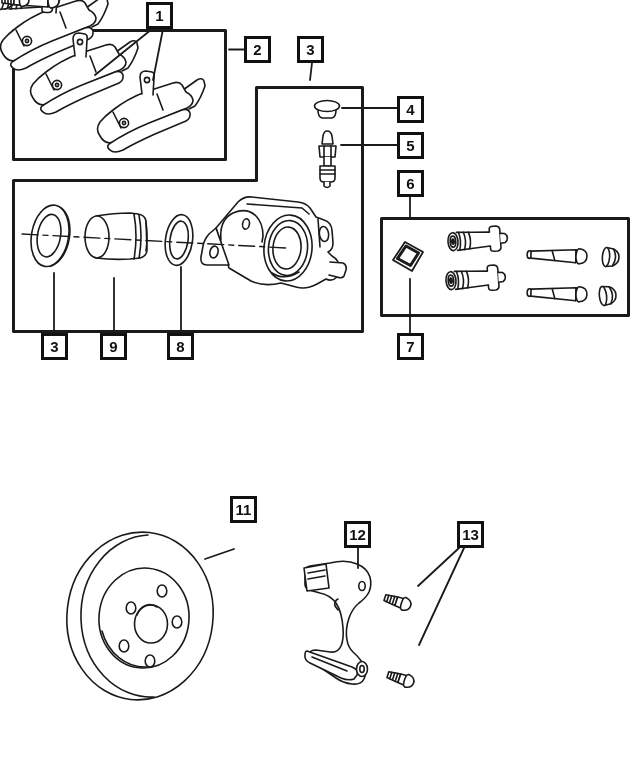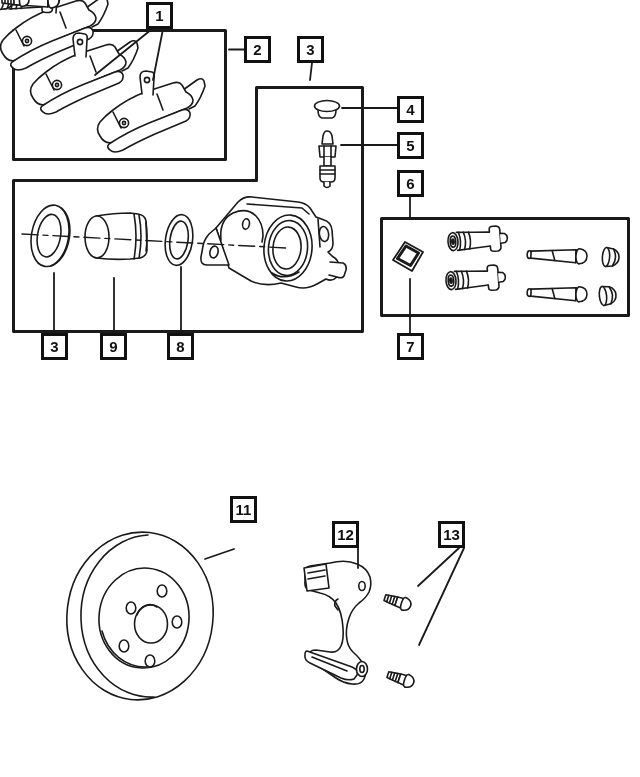--- a/index.html
+++ b/index.html
@@ -204,16 +204,16 @@
 <div class="callout" style="left:244px;top:36px">2</div>
 <div class="callout" style="left:297px;top:36px">3</div>
 <div class="callout" style="left:397px;top:96px">4</div>
 <div class="callout" style="left:397px;top:132px">5</div>
 <div class="callout" style="left:397px;top:170px">6</div>
 <div class="callout" style="left:397px;top:333px">7</div>
 <div class="callout" style="left:167px;top:333px">8</div>
 <div class="callout" style="left:100px;top:333px">9</div>
 <div class="callout" style="left:41px;top:333px">3</div>
 <div class="callout" style="left:230px;top:496px">11</div>
-<div class="callout" style="left:332px;top:521px">12</div>
-<div class="callout" style="left:438px;top:521px">13</div>
+<div class="callout" style="left:344px;top:521px">12</div>
+<div class="callout" style="left:457px;top:521px">13</div>
 
 </div>
 
 </body></html>

